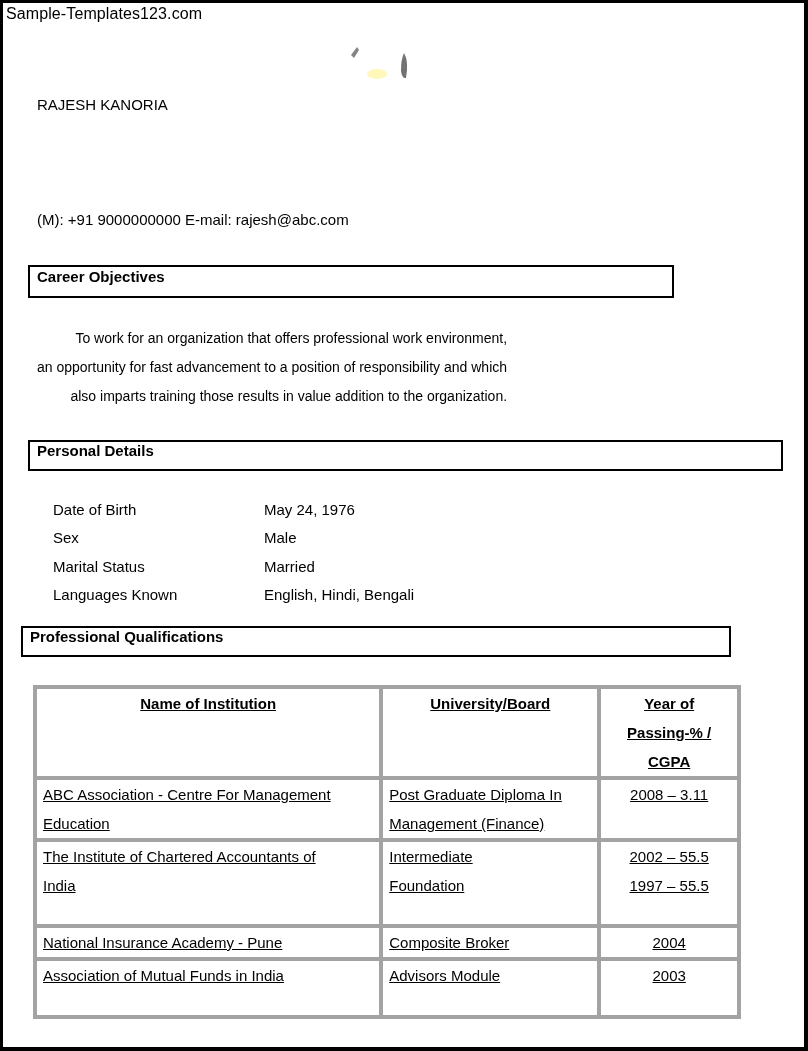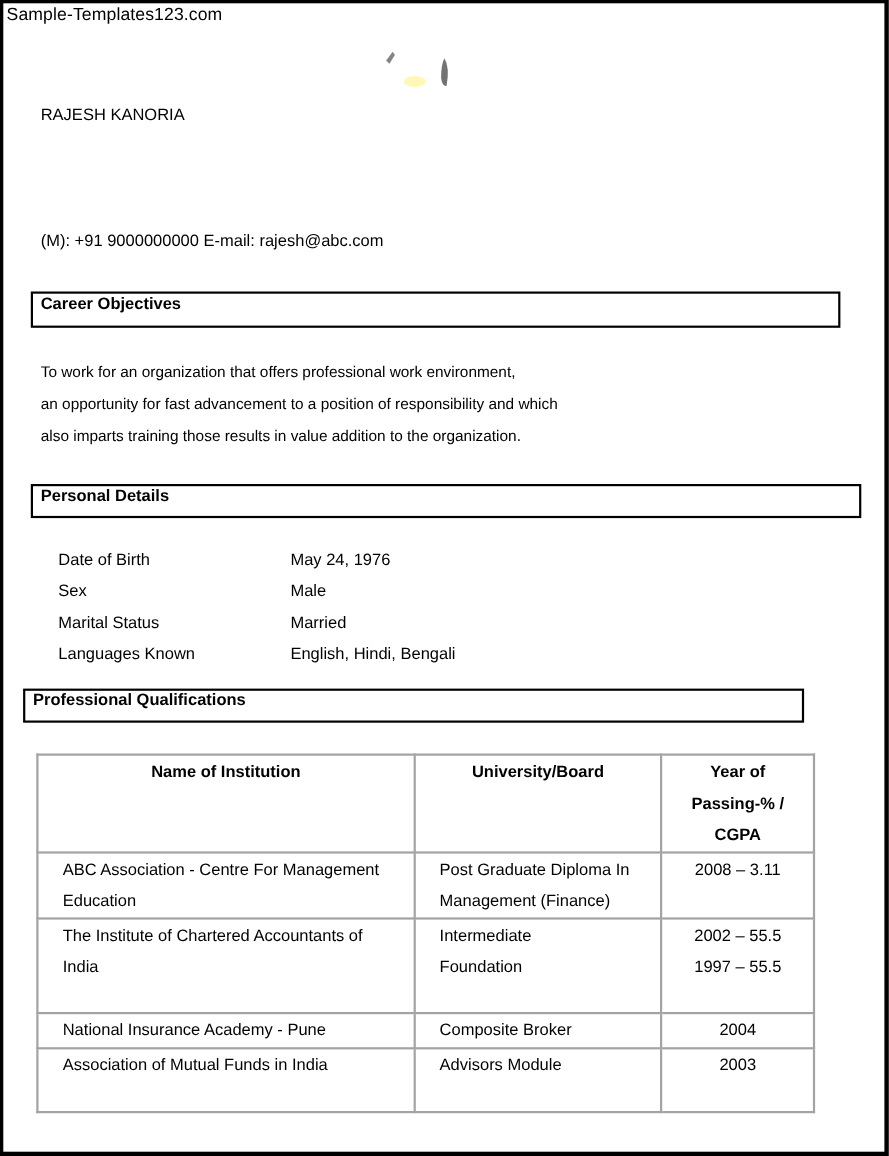--- a/index.html
+++ b/index.html
@@ -6,42 +6,42 @@
   body {
     width: 808px; height: 1051px; position: relative; overflow: hidden;
     background: #000000;
     font-family: "Liberation Sans", sans-serif;
     color: #000000;
   }
   .page {
     position: absolute; left: 3px; top: 3px; width: 801px; height: 1044px;
     background: #ffffff;
   }
-  .abs { position: absolute; white-space: nowrap; }
+  .abs { position: absolute; white-space: nowrap; text-align: right; }
   .watermark { left: 3px; top: 2px; font-size: 16px; letter-spacing: 0.1px; }
   .logo { left: 340px; top: 38px; width: 80px; height: 45px; }
   .name { left: 34px; top: 93px; font-size: 15px; }
   .addr { font-size: 15px; line-height: 29px; }
   .addr-label { font-weight: bold; text-decoration: underline; }
   .section-box {
     position: absolute; border: 2px solid #000; box-sizing: border-box;
   }
   .section-title {
     position: absolute; left: 7px; top: 1px; font-weight: bold; font-size: 15px; white-space: nowrap;
   }
   .para { left: 34px; top: 321px; font-size: 14px; line-height: 29px; }
   .pd-row { position: absolute; left: 34px; font-size: 15px; }
   .pd-label { position: absolute; left: 0; white-space: nowrap; margin-left: 16px; }
   .pd-value { position: absolute; left: 227px; white-space: nowrap; }
   table.quals {
     position: absolute; left: 30px; top: 682px; width: 708px;
     border-collapse: collapse; font-size: 15px;
   }
   table.quals td, table.quals th {
-    border: 2px solid #a3a3a3; vertical-align: top; padding: 0 22px; line-height: 29px;
+    border: 4px solid #a3a3a3; vertical-align: top; padding: 0 6px; line-height: 29px; text-decoration: underline;
   }
   table.quals th { font-weight: bold; text-align: center; }
   .c1 { width: 336px; }
   .c2 { width: 206px; border-radius: 21px; }
   .c3 { width: 129px; text-align: center; }
   .cell-line { display: block; white-space: nowrap; }
 </style>
 </head>
 <body>
 
@@ -54,21 +54,21 @@
       <path d="M8 14 L14 6 L16 9 L11 17 Z" fill="#6e6e6e" opacity="0.85"></path>
       <ellipse cx="34" cy="33" rx="10" ry="5" fill="#fff6a8" opacity="0.8"></ellipse>
       <path d="M61 12 Q66 20 63 37 Q59 38 58 30 Q58 18 61 12 Z" fill="#5a5a5a" opacity="0.85"></path>
     </svg>
   </div>
 
   <div class="abs name">RAJESH KANORIA</div>
 
   <div class="abs addr" style="left:34px; top:202px;">(M): +91 9000000000 E-mail: rajesh@abc.com</div>
 
-  <div class="section-box" style="left:25px; top:262px; width:736px; height:33px;">
+  <div class="section-box" style="left:25px; top:262px; width:646px; height:33px;">
     <div class="section-title">Career Objectives</div>
   </div>
   <div class="abs para">
     <div>To work for an organization that offers professional work environment,</div>
     <div>an opportunity for fast advancement to a position of responsibility and which</div>
     <div>also imparts training those results in value addition to the organization.</div>
   </div>
 
   <div class="section-box" style="left:25px; top:437px; width:755px; height:31px;">
     <div class="section-title" style="top:0px;">Personal Details</div>

